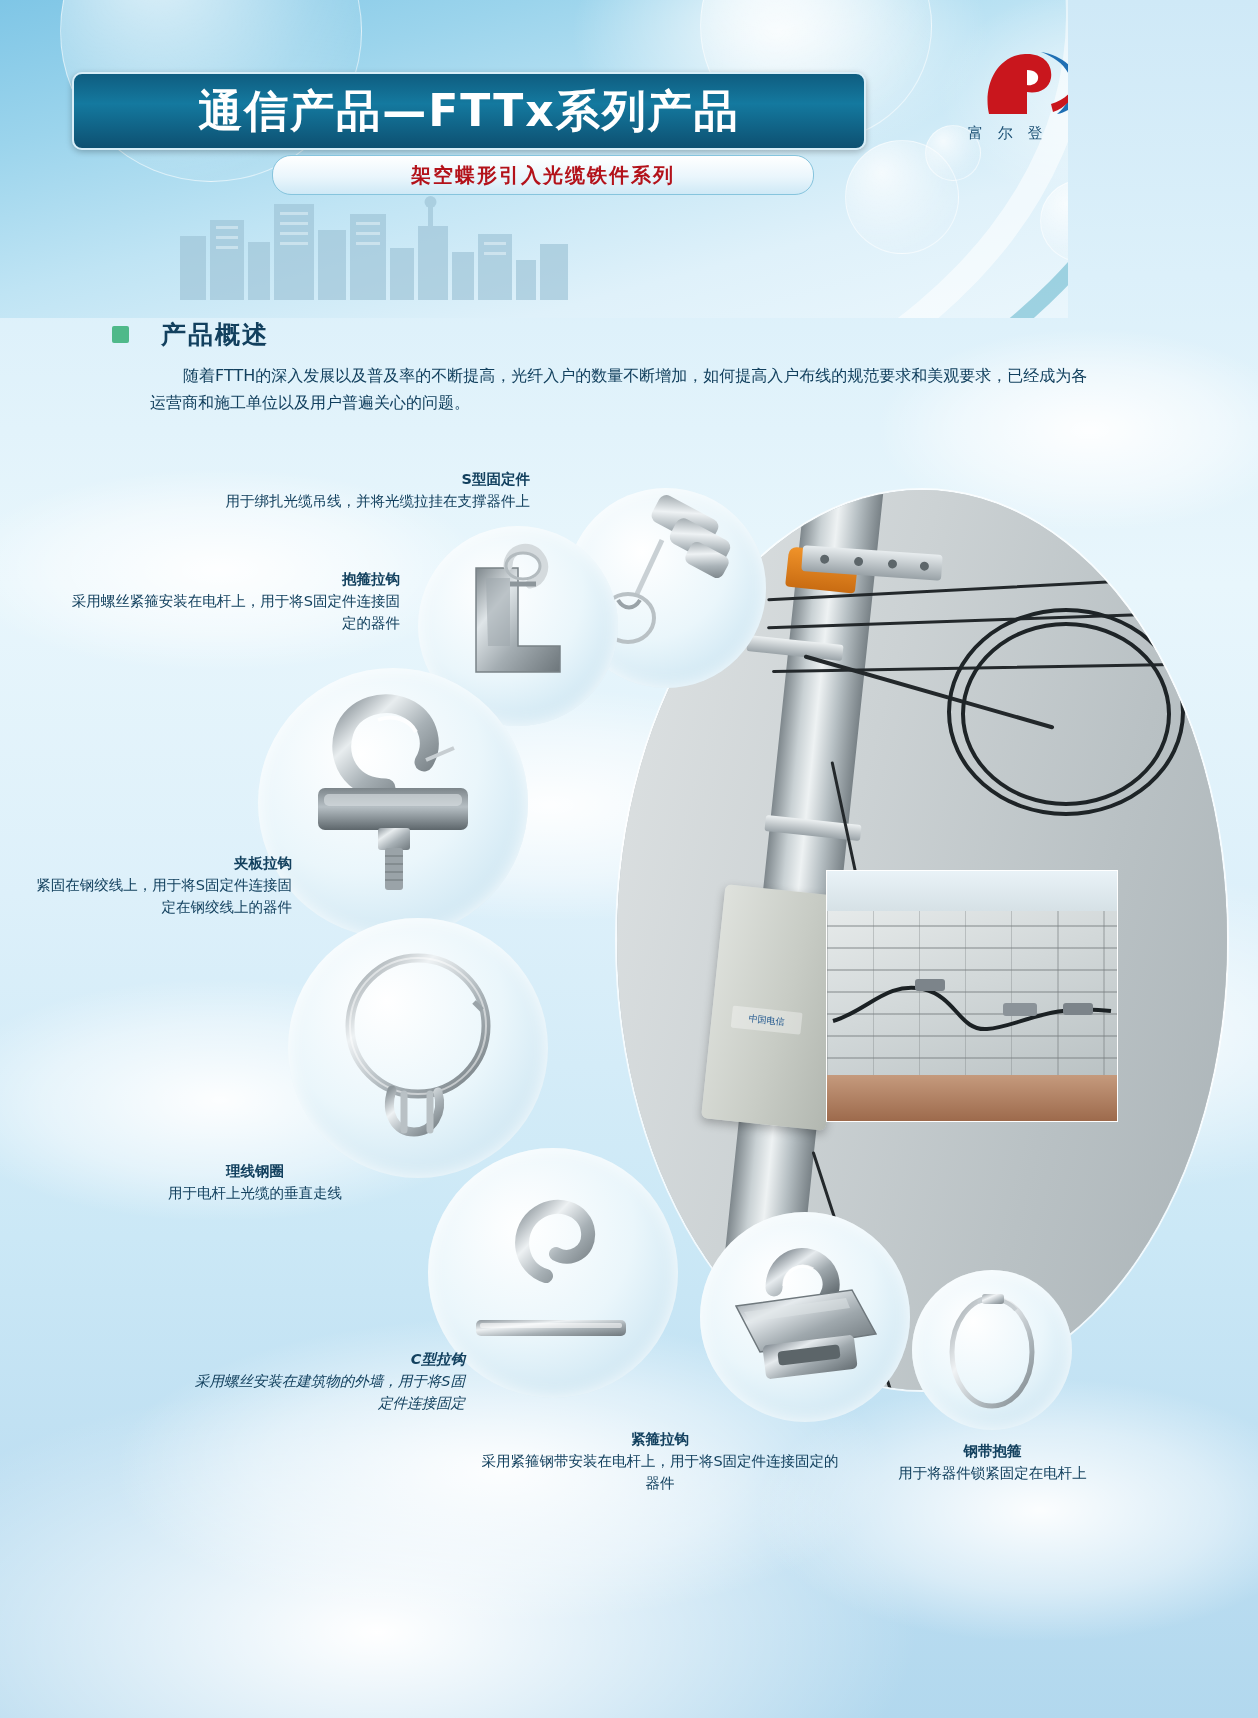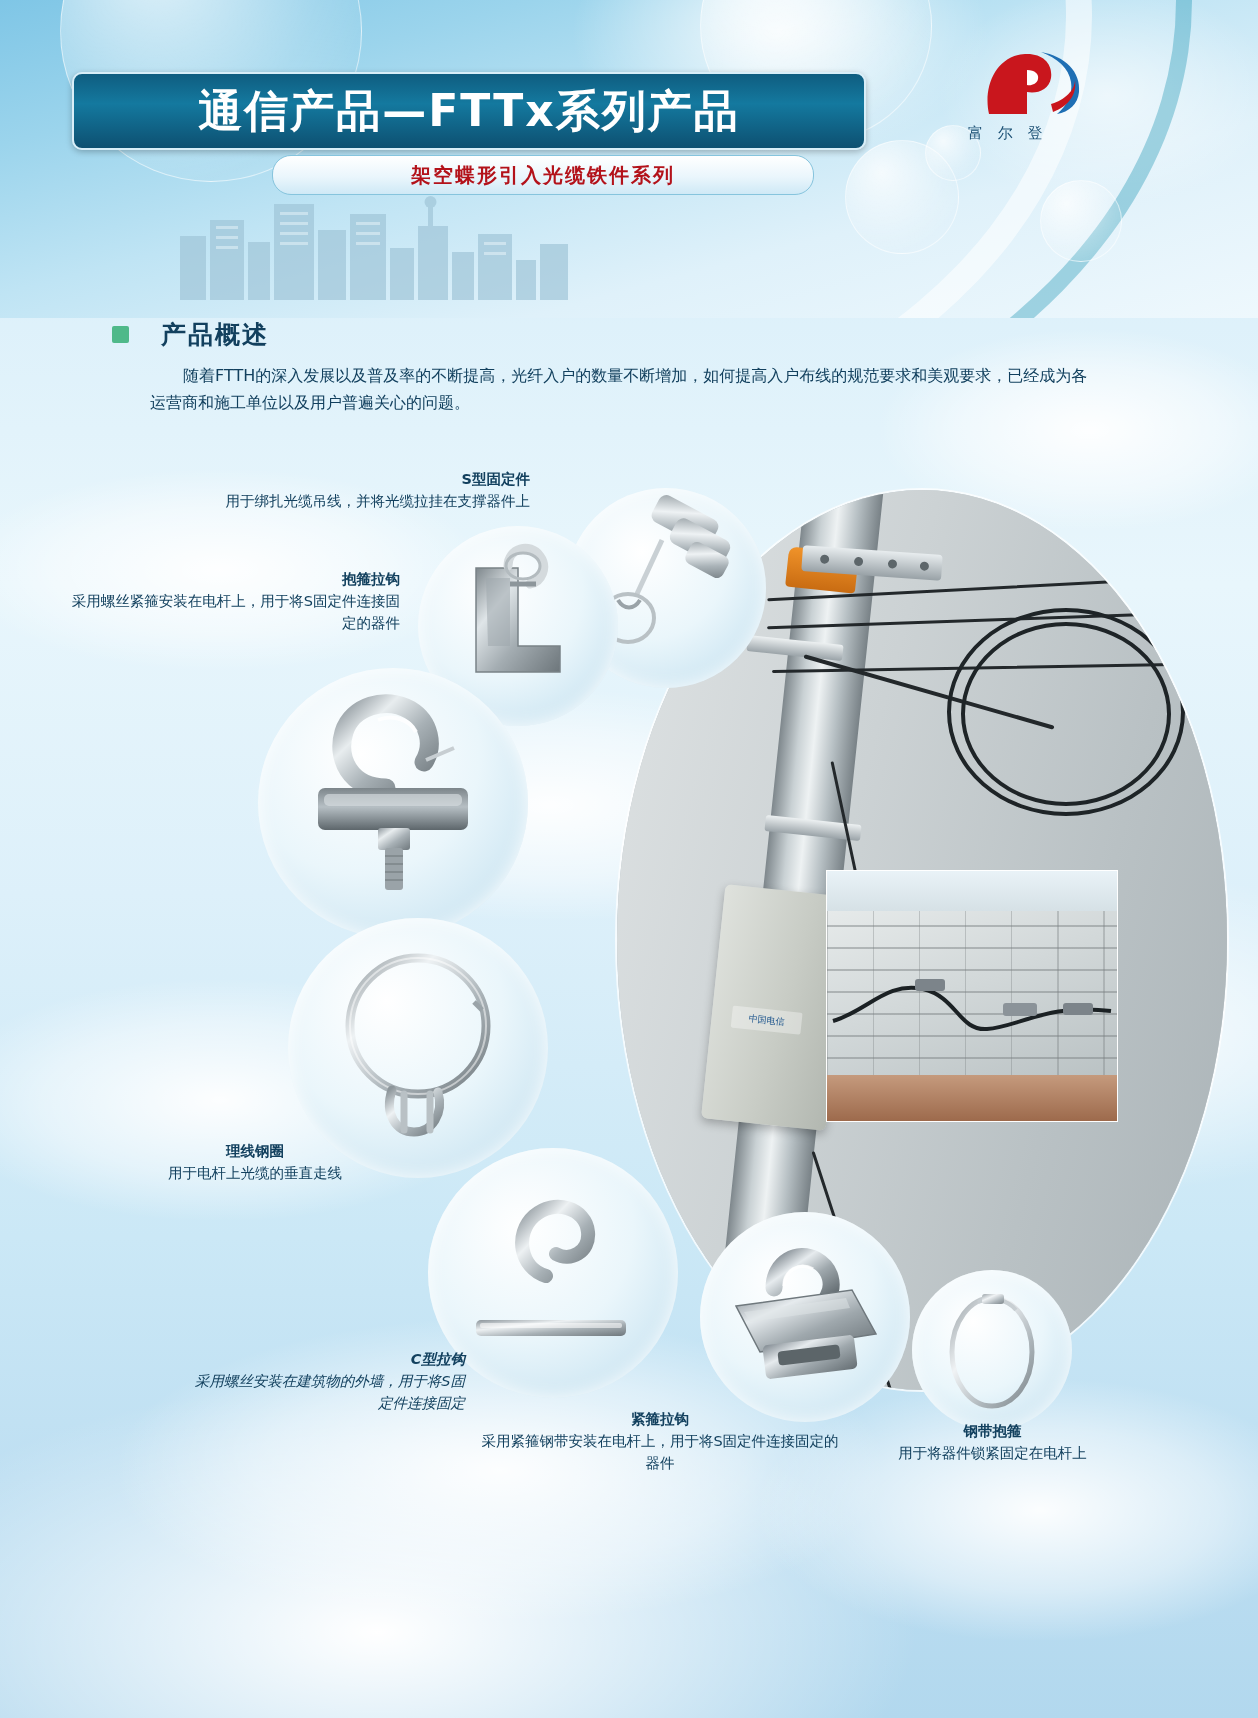--- a/index.html
+++ b/index.html
@@ -28,21 +28,21 @@
   .cloud {
     position: absolute;
     background: radial-gradient(ellipse at center, rgba(255,255,255,0.95) 0%, rgba(255,255,255,0.45) 45%, rgba(255,255,255,0) 72%);
     pointer-events: none;
   }
 
   
   .header {
     position: absolute;
     left: 0; top: 0;
-    width: 1258px; height: 318px;
+    width: 1068px; height: 318px;
     overflow: hidden;
   }
   .hdr-sky {
     position: absolute;
     left: 0; top: 0; width: 1258px; height: 318px;
     background:
       radial-gradient(ellipse 320px 200px at 62% 10%, rgba(255,255,255,0.85) 0%, rgba(255,255,255,0) 65%),
       radial-gradient(ellipse 260px 170px at 88% 30%, rgba(255,255,255,0.6) 0%, rgba(255,255,255,0) 65%),
       linear-gradient(165deg, #7fc6e6 0%, #9bd4ec 22%, #bfe4f4 45%, #dff1fa 70%, #eef8fd 100%);
   }
@@ -280,21 +280,21 @@
     color: #12405e;
     font-size: 14.5px;
     line-height: 22px;
     font-family: "DejaVu Sans", "Liberation Sans", sans-serif;
   }
   .caption .cap-title {
     display: block;
     font-weight: bold;
   }
   .cap-right { text-align: right; }
-  .cap-center { text-align: center; }
+  .cap-center { text-align: center; margin-top: 20px; }
 </style>
 </head>
 <body>
 
 <div class="page">
 
   <div class="cloud" style="left:-40px;  top:470px;  width:520px; height:200px;"></div>
   <div class="cloud" style="left:250px;  top:690px;  width:600px; height:230px;"></div>
   <div class="cloud" style="left:-60px;  top:980px;  width:560px; height:240px;"></div>
   <div class="cloud" style="left:120px;  top:1320px; width:760px; height:300px;"></div>
@@ -484,20 +484,24 @@
       <rect x="120" y="160" width="32" height="22" rx="3" fill="url(#mg3)"></rect>
       <rect x="127" y="180" width="18" height="42" rx="3" fill="#9aa3a8"></rect>
       <g stroke="#7b8489" stroke-width="1.6">
         <line x1="127" y1="188" x2="145" y2="188"></line>
         <line x1="127" y1="196" x2="145" y2="196"></line>
         <line x1="127" y1="204" x2="145" y2="204"></line>
         <line x1="127" y1="212" x2="145" y2="212"></line>
       </g>
     </svg>
   </div>
+  <div class="caption cap-right" style="left:30px; top:852px; width:262px;">
+    <span class="cap-title">夹板拉钩</span>
+    <span>紧固在钢绞线上，用于将S固定件连接固定在钢绞线上的器件</span>
+  </div>
 
   <div class="prod" style="left:288px; top:918px; width:260px; height:260px;">
     <svg viewBox="0 0 260 260" width="260" height="260">
       <defs>
         <linearGradient id="mg4" x1="0" y1="0" x2="1" y2="1">
           <stop offset="0%" stop-color="#8d969b"></stop>
             <stop offset="30%" stop-color="#eef2f4"></stop>
           <stop offset="62%" stop-color="#a9b2b7"></stop>
             <stop offset="100%" stop-color="#737c81"></stop>
         </linearGradient>

